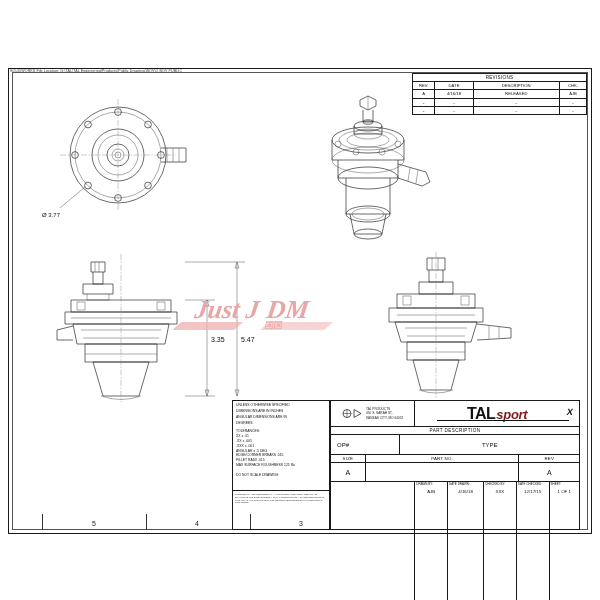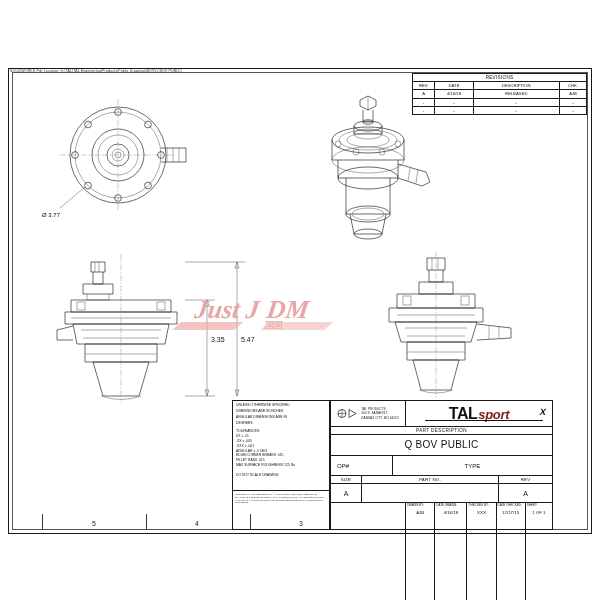--- a/index.html
+++ b/index.html
@@ -97,21 +97,21 @@
   .c-rev { width: 13%; }
   .c-date { width: 22%; }
   .c-desc { width: 50%; }
   .c-chk { width: 15%; }
 
   
   .title-block {
     position: absolute;
     left: 330px;
     top: 400px;
-    width: 223px;
+    width: 250px;
     height: 130px;
     border: 1px solid #1a1a1a;
     box-sizing: border-box;
     background: #fff;
     font-size: 4.4px;
     color: #111;
   }
   .tb-row { display: flex; box-sizing: border-box; }
   .tb-top {
     height: 26px;
@@ -610,21 +610,20 @@
         <span class="brandwrap">
           <span class="brand-tal">TAL</span>
           <span class="brand-sport">sport</span>
         </span>
         <span class="brand-bar"></span>
         <span class="brand-mark">X</span>
       </div>
     </div>
 
     <div class="tb-desc-label">PART DESCRIPTION</div>
-    <div class="tb-desc-value">Q BOV PUBLIC</div>
 
     <div class="tb-op">
       <div class="op-cell">OP#</div>
       <div class="type-cell">TYPE</div>
     </div>
 
     <div class="tb-size">
       <div class="col w-size">
         <div class="col-head">SIZE</div>
         <div class="col-val">A</div>

